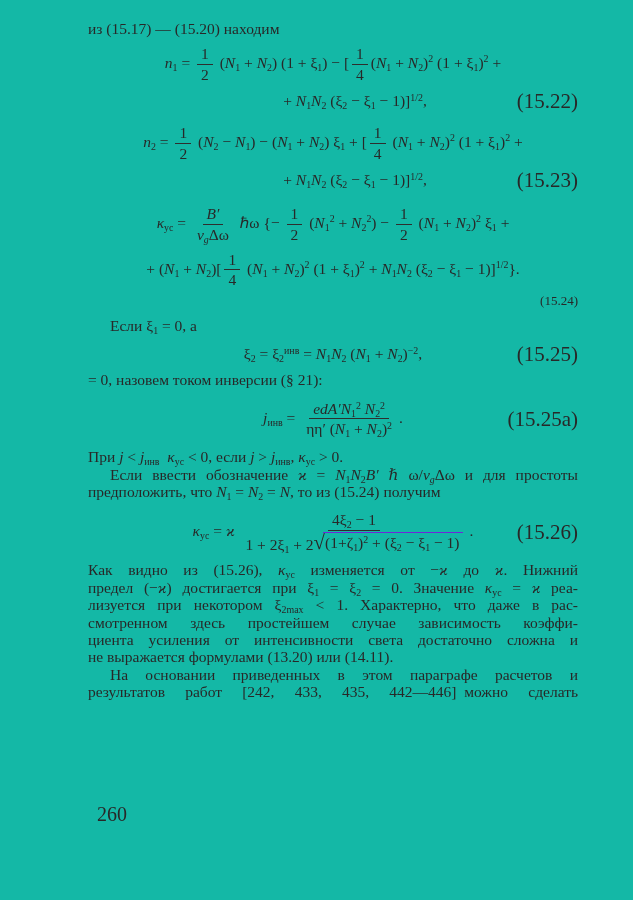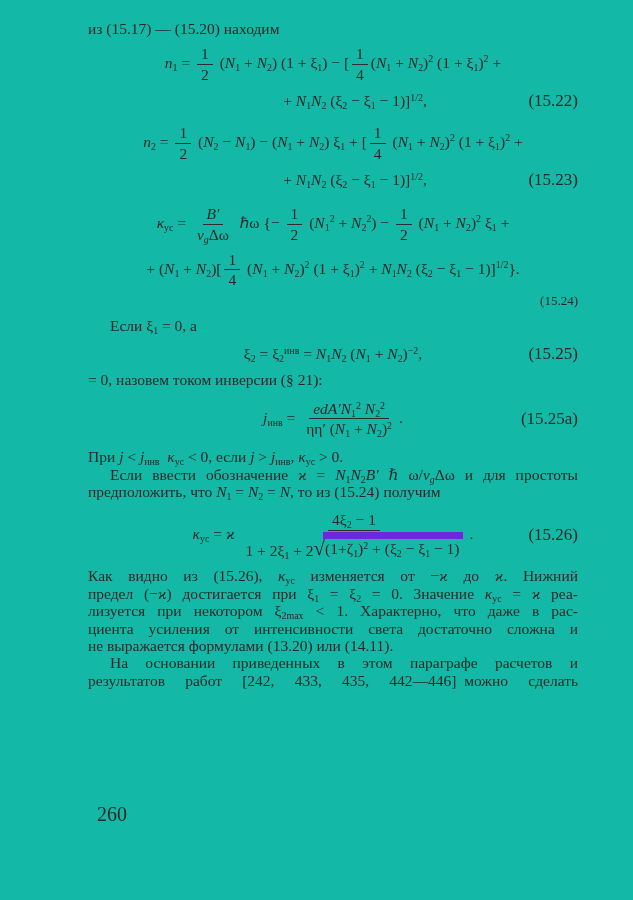--- a/index.html
+++ b/index.html
@@ -27,34 +27,34 @@
   .eq1524{margin:16px 0 8px;}
   .eq1525{margin:9px 0 8px;}
   .eq1525a{margin:11px 0 10px;}
   .eq1526{margin:11px 0 8px;}
   .eq-line{position:relative;text-align:center;margin:2px 0;}
   .eq-line + .eq-line{margin-top:7px;}
   .m{display:inline-block;font-size:15.5px;line-height:1.25;font-family:Liberation Serif, serif;}
   .m.sh{transform:translateX(22px);}
   .eq-num{
     position:absolute;right:0;top:50%;transform:translateY(-50%);
-    font-size:17px;
+    font-size:21px;
   }
   .eq-num-line{text-align:right;font-size:13px;line-height:17px;margin-top:3px;}
   
   .frac{
     display:inline-flex;flex-direction:column;align-items:center;
     vertical-align:middle;margin:0 3px;line-height:1.18;
   }
   .frac .fn{display:block;padding:0 4px 0;border-bottom:1px solid #2e2e2e;}
   .frac .fd{display:block;padding:1px 4px 0;}
   
   .rad{display:inline-flex;align-items:flex-end;vertical-align:baseline;}
   .sqrt{font-size:135%;line-height:0.85;margin-right:-2px;}
-  .ovl{display:inline-block;border-top:7px solid #6d28d9;padding:1px 3px 0 2px;}
+  .ovl{display:inline-block;border-top:1px solid #6d28d9;padding:1px 3px 0 2px;}
   .pageno{position:absolute;left:97px;top:803px;font-size:20px;}
 </style>
 </head>
 <body>
 
 <div class="page">
   <div class="content">
 
     <div class="para">
         <div class="tline"><span>из (15.17) — (15.20) находим</span></div>
@@ -157,20 +157,21 @@
                 </span></span>
             </span><span>.</span></span>
         <span class="eq-num">(15.26)</span>
       </div>
     </div>
 
     <div class="para">
         <div class="tline j"><span>Как видно из (15.26), </span><span class="it">κ</span><sub>ус</sub><span> изменяется от −</span><span class="it">ϰ</span><span> до </span><span class="it">ϰ</span><span>. Нижний</span></div>
         <div class="tline j"><span>предел (−</span><span class="it">ϰ</span><span>) достигается при ξ</span><sub>1</sub><span> = ξ</span><sub>2</sub><span> = 0. Значение </span><span class="it">κ</span><sub>ус</sub><span> = </span><span class="it">ϰ</span><span> реа-</span></div>
         <div class="tline j"><span>лизуется при некотором ξ</span><sub>2max</sub><span> &lt; 1. Характерно, что даже в рас-</span></div>
+        <div class="tline j"><span>смотренном здесь простейшем случае зависимость коэффи-</span></div>
         <div class="tline j"><span>циента усиления от интенсивности света достаточно сложна и</span></div>
         <div class="tline"><span>не выражается формулами (13.20) или (14.11).</span></div>
       </div>
     <div class="para">
         <div class="tline ind j"><span>На основании приведенных в этом параграфе расчетов и</span></div>
         <div class="tline j"><span>результатов работ [242, 433, 435, 442—446] можно сделать</span></div>
       </div>
   </div>
 
   <div class="pageno">260</div>

